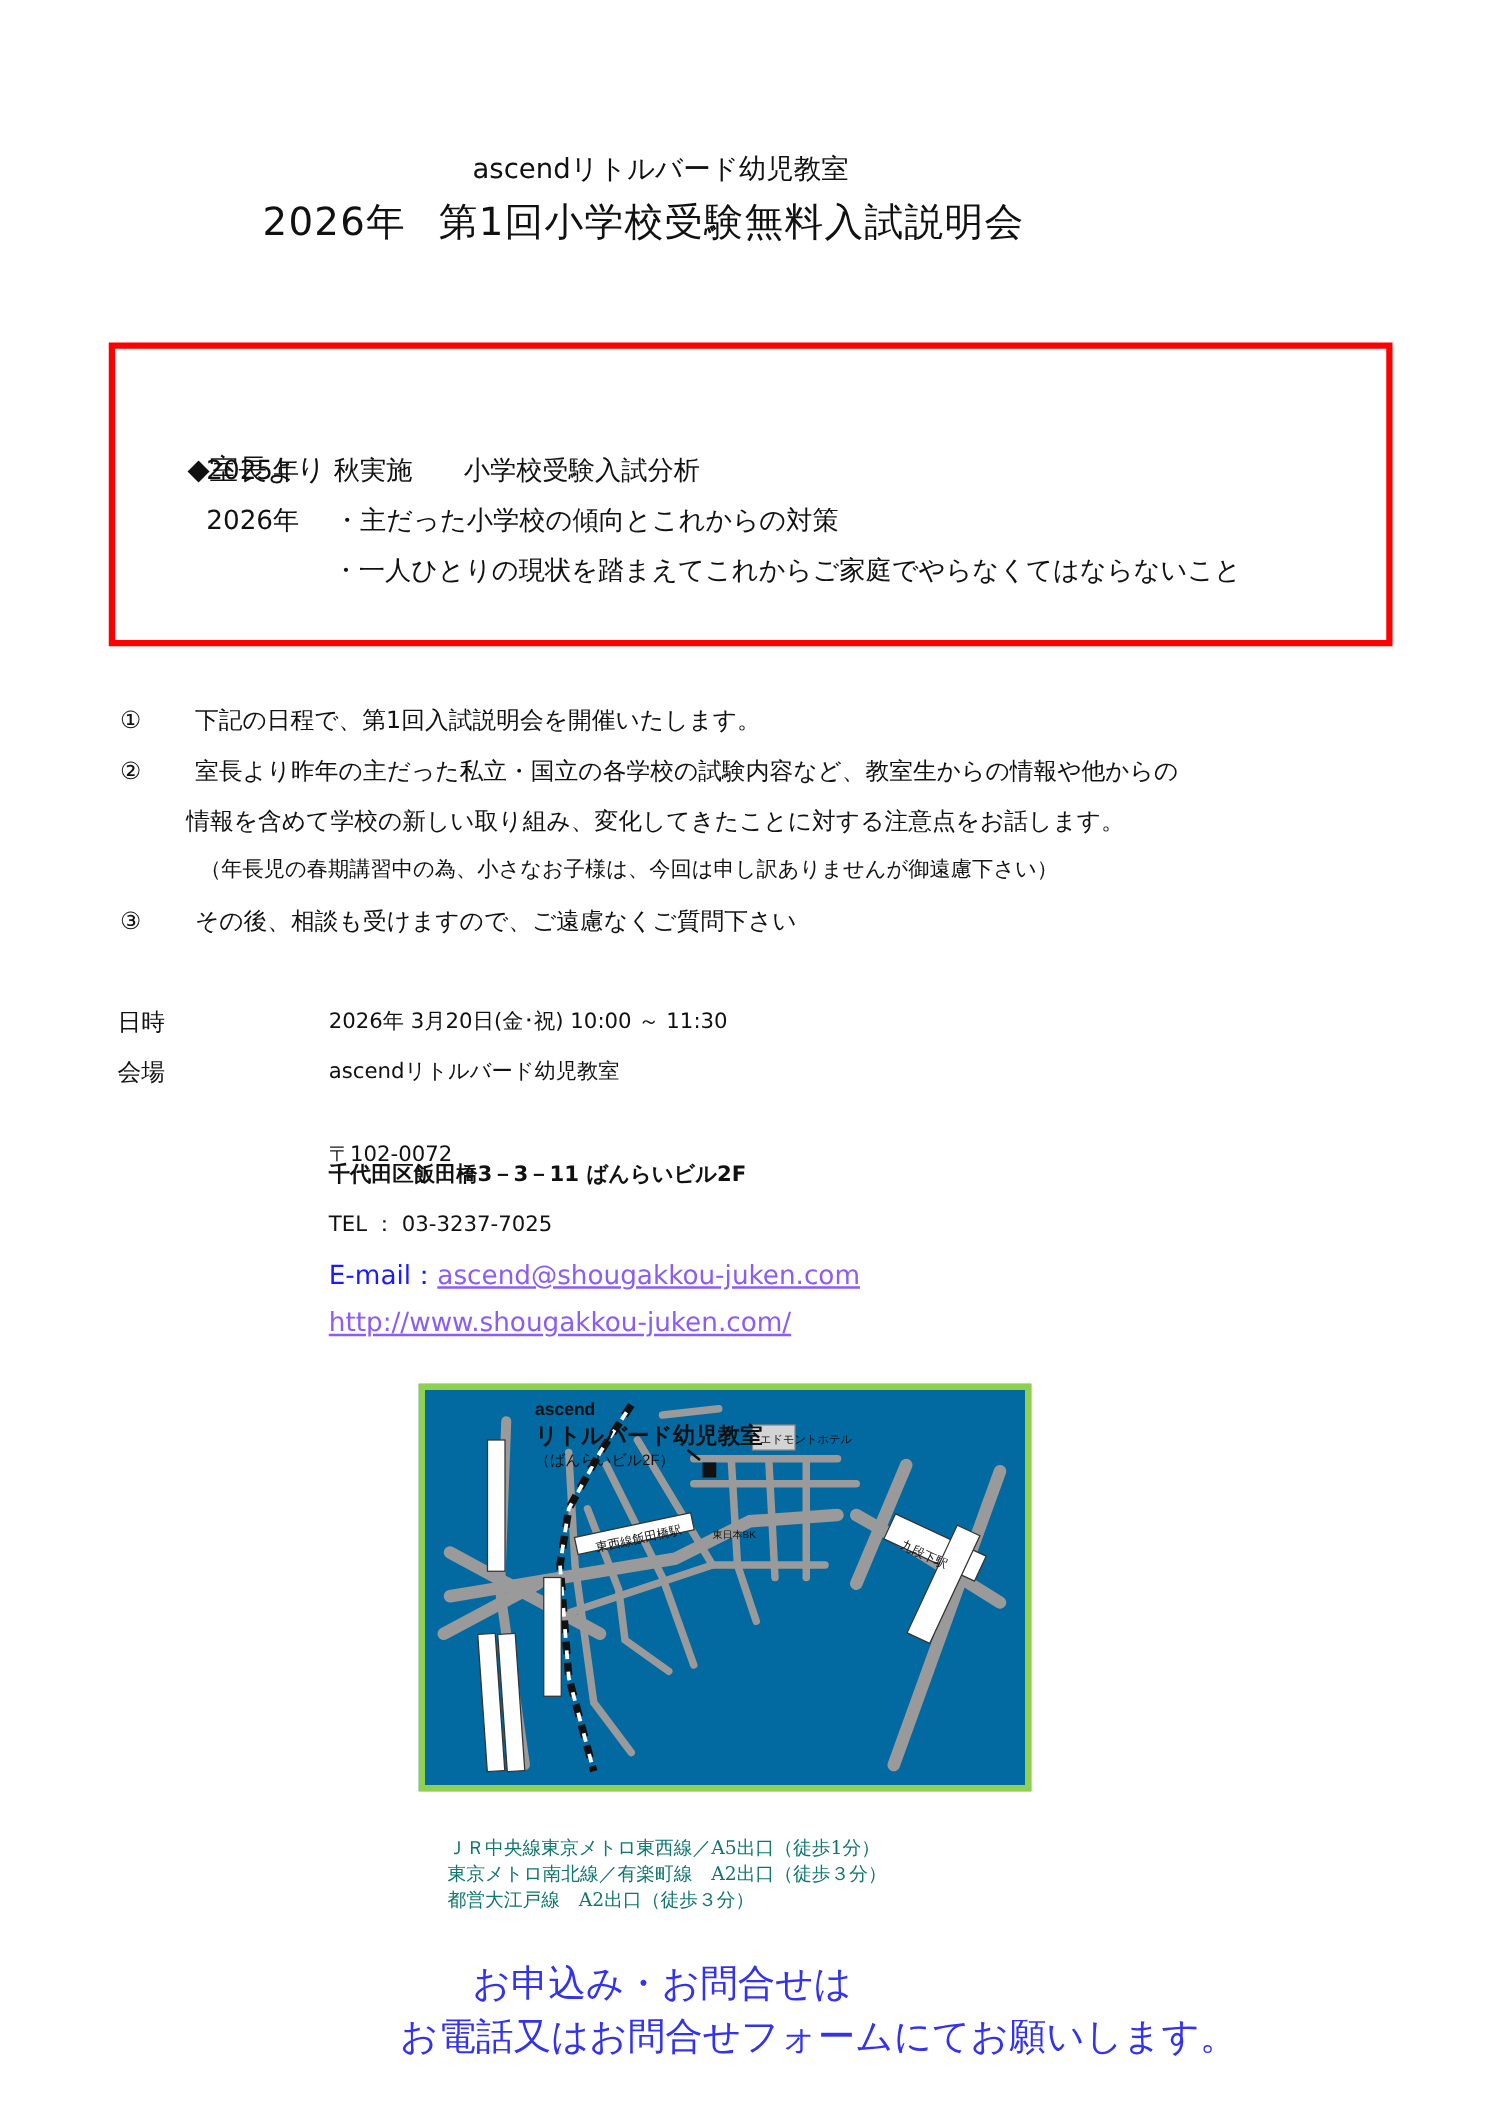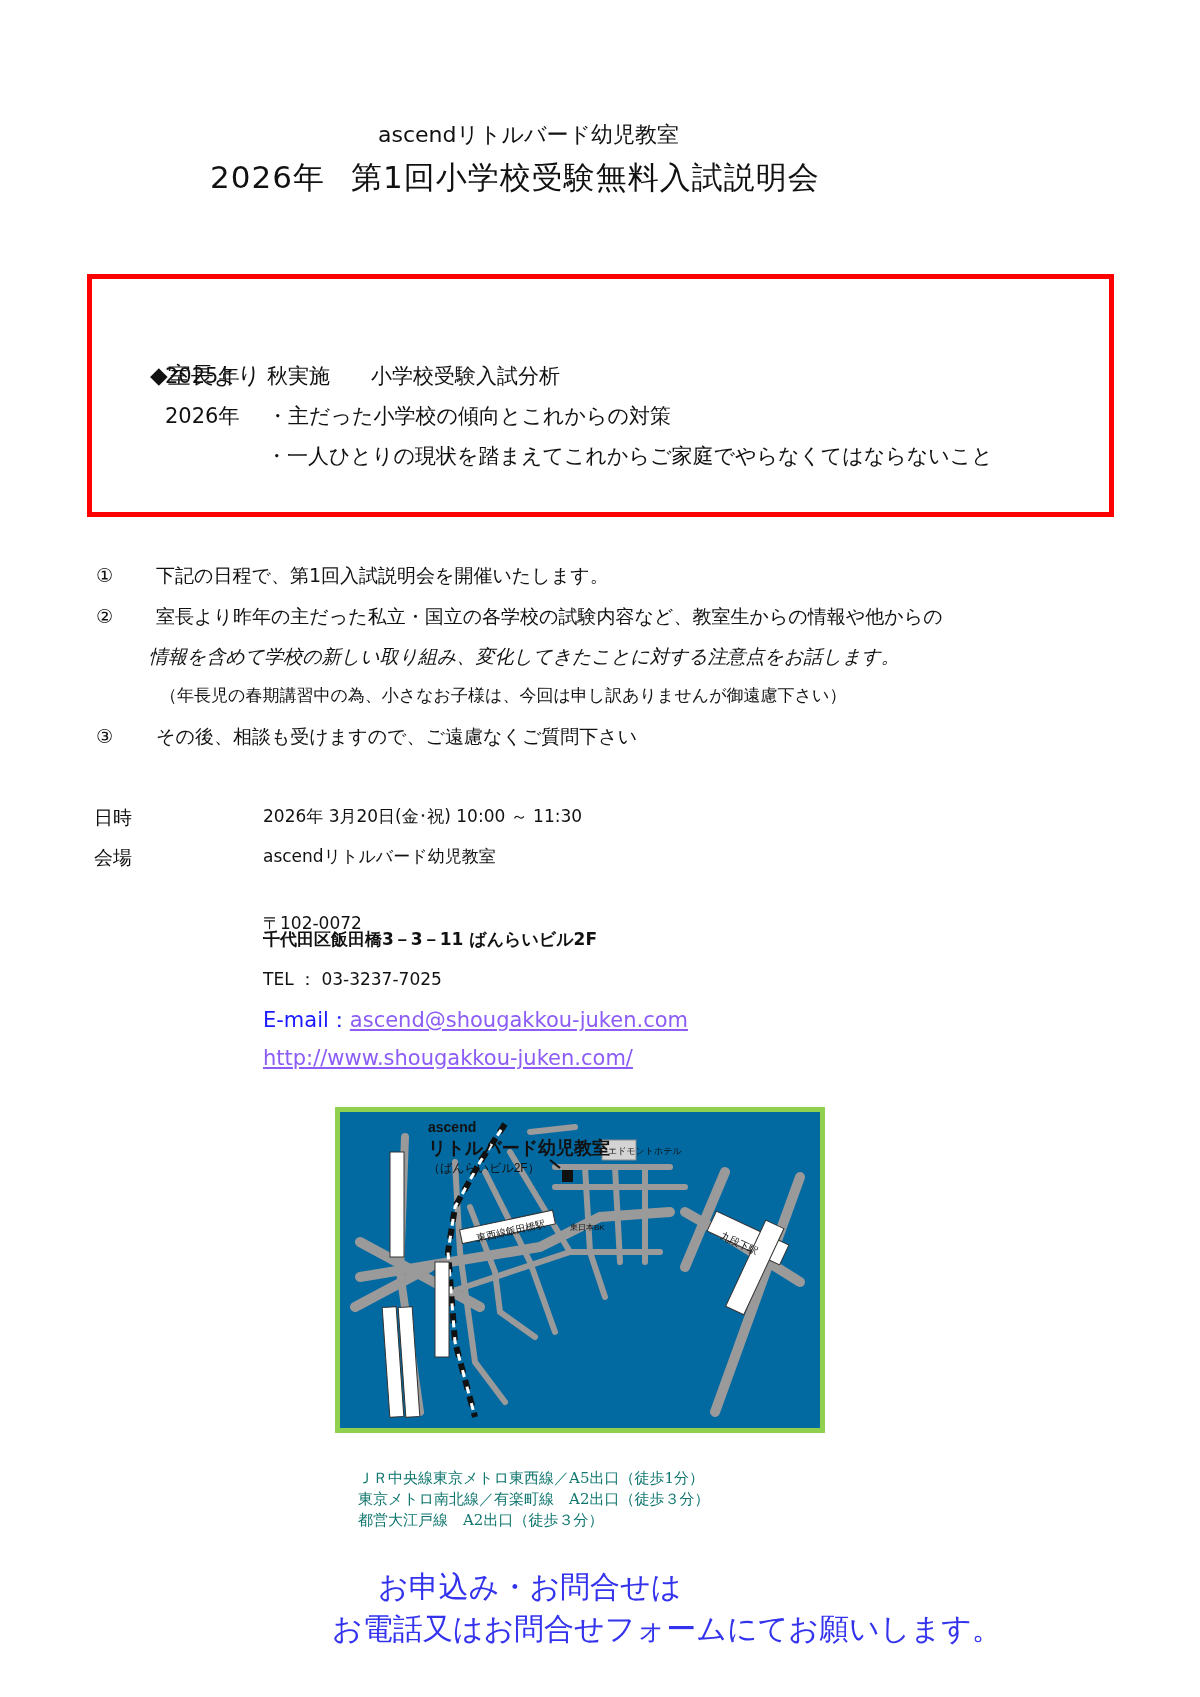--- a/index.html
+++ b/index.html
@@ -17,21 +17,21 @@
   .rb-l1 { left: 165px; top: 362px; }
   .rb-l2 { left: 165px; top: 402px; }
   .rb-l3 { left: 266px; top: 442px; }
   .col-year { display: inline-block; width: 102px; }
   .col-b { display: inline-block; width: 104px; }
 
   .item { font-size: 19px; }
   .num { display: inline-block; width: 60px; }
   .i1 { left: 96px; top: 563px; }
   .i2 { left: 96px; top: 604px; }
-  .i2b { left: 149px; top: 644px; font-style: italic; }
+  .i2b { left: 149px; top: 644px; }
   .i2c { left: 160px; top: 684px; font-size: 17px; }
   .i3 { left: 96px; top: 724px; }
 
   .lbl { left: 94px; font-size: 19px; text-align: right; }
   .val { left: 263px; font-size: 17px; }
   .date { top: 805px; }
   .venue { top: 845px; }
   .v-zip { top: 912px; font-size: 17px; }
   .v-addr { top: 928px; font-size: 17px; font-weight: bold; }
   .v-tel { top: 968px; font-size: 17px; }
@@ -41,21 +41,21 @@
 
   .mapbox { position: absolute; left: 335px; top: 1107px; width: 490px; height: 326px;
             border: 5px solid #8fd14f; box-sizing: border-box; background: #0369a1; overflow: hidden; }
   .mapbox svg { position: absolute; left: 0; top: 0; }
 
   .access { left: 358px; font-size: 15px; color: #0f766e; font-family: "DejaVu Serif", "Liberation Serif", serif; }
   .a1 { top: 1469px; } .a2 { top: 1490px; } .a3 { top: 1511px; }
 
   .cta { color: #3333ee; font-weight: normal; font-size: 30px; }
   .cta1 { left: 378px; top: 1567px; }
-  .cta2 { left: 332px; top: 1609px; }
+  .cta2 { left: 320px; top: 1609px; }
 </style>
 </head>
 <body>
 
 <div class="abs subtitle">ascendリトルバード幼児教室</div>
 <div class="abs title">
   <span>2026年</span><span class="gap"></span><span>第1回小学校受験無料入試説明会</span>
 </div>
 
 <div class="redbox"></div>

